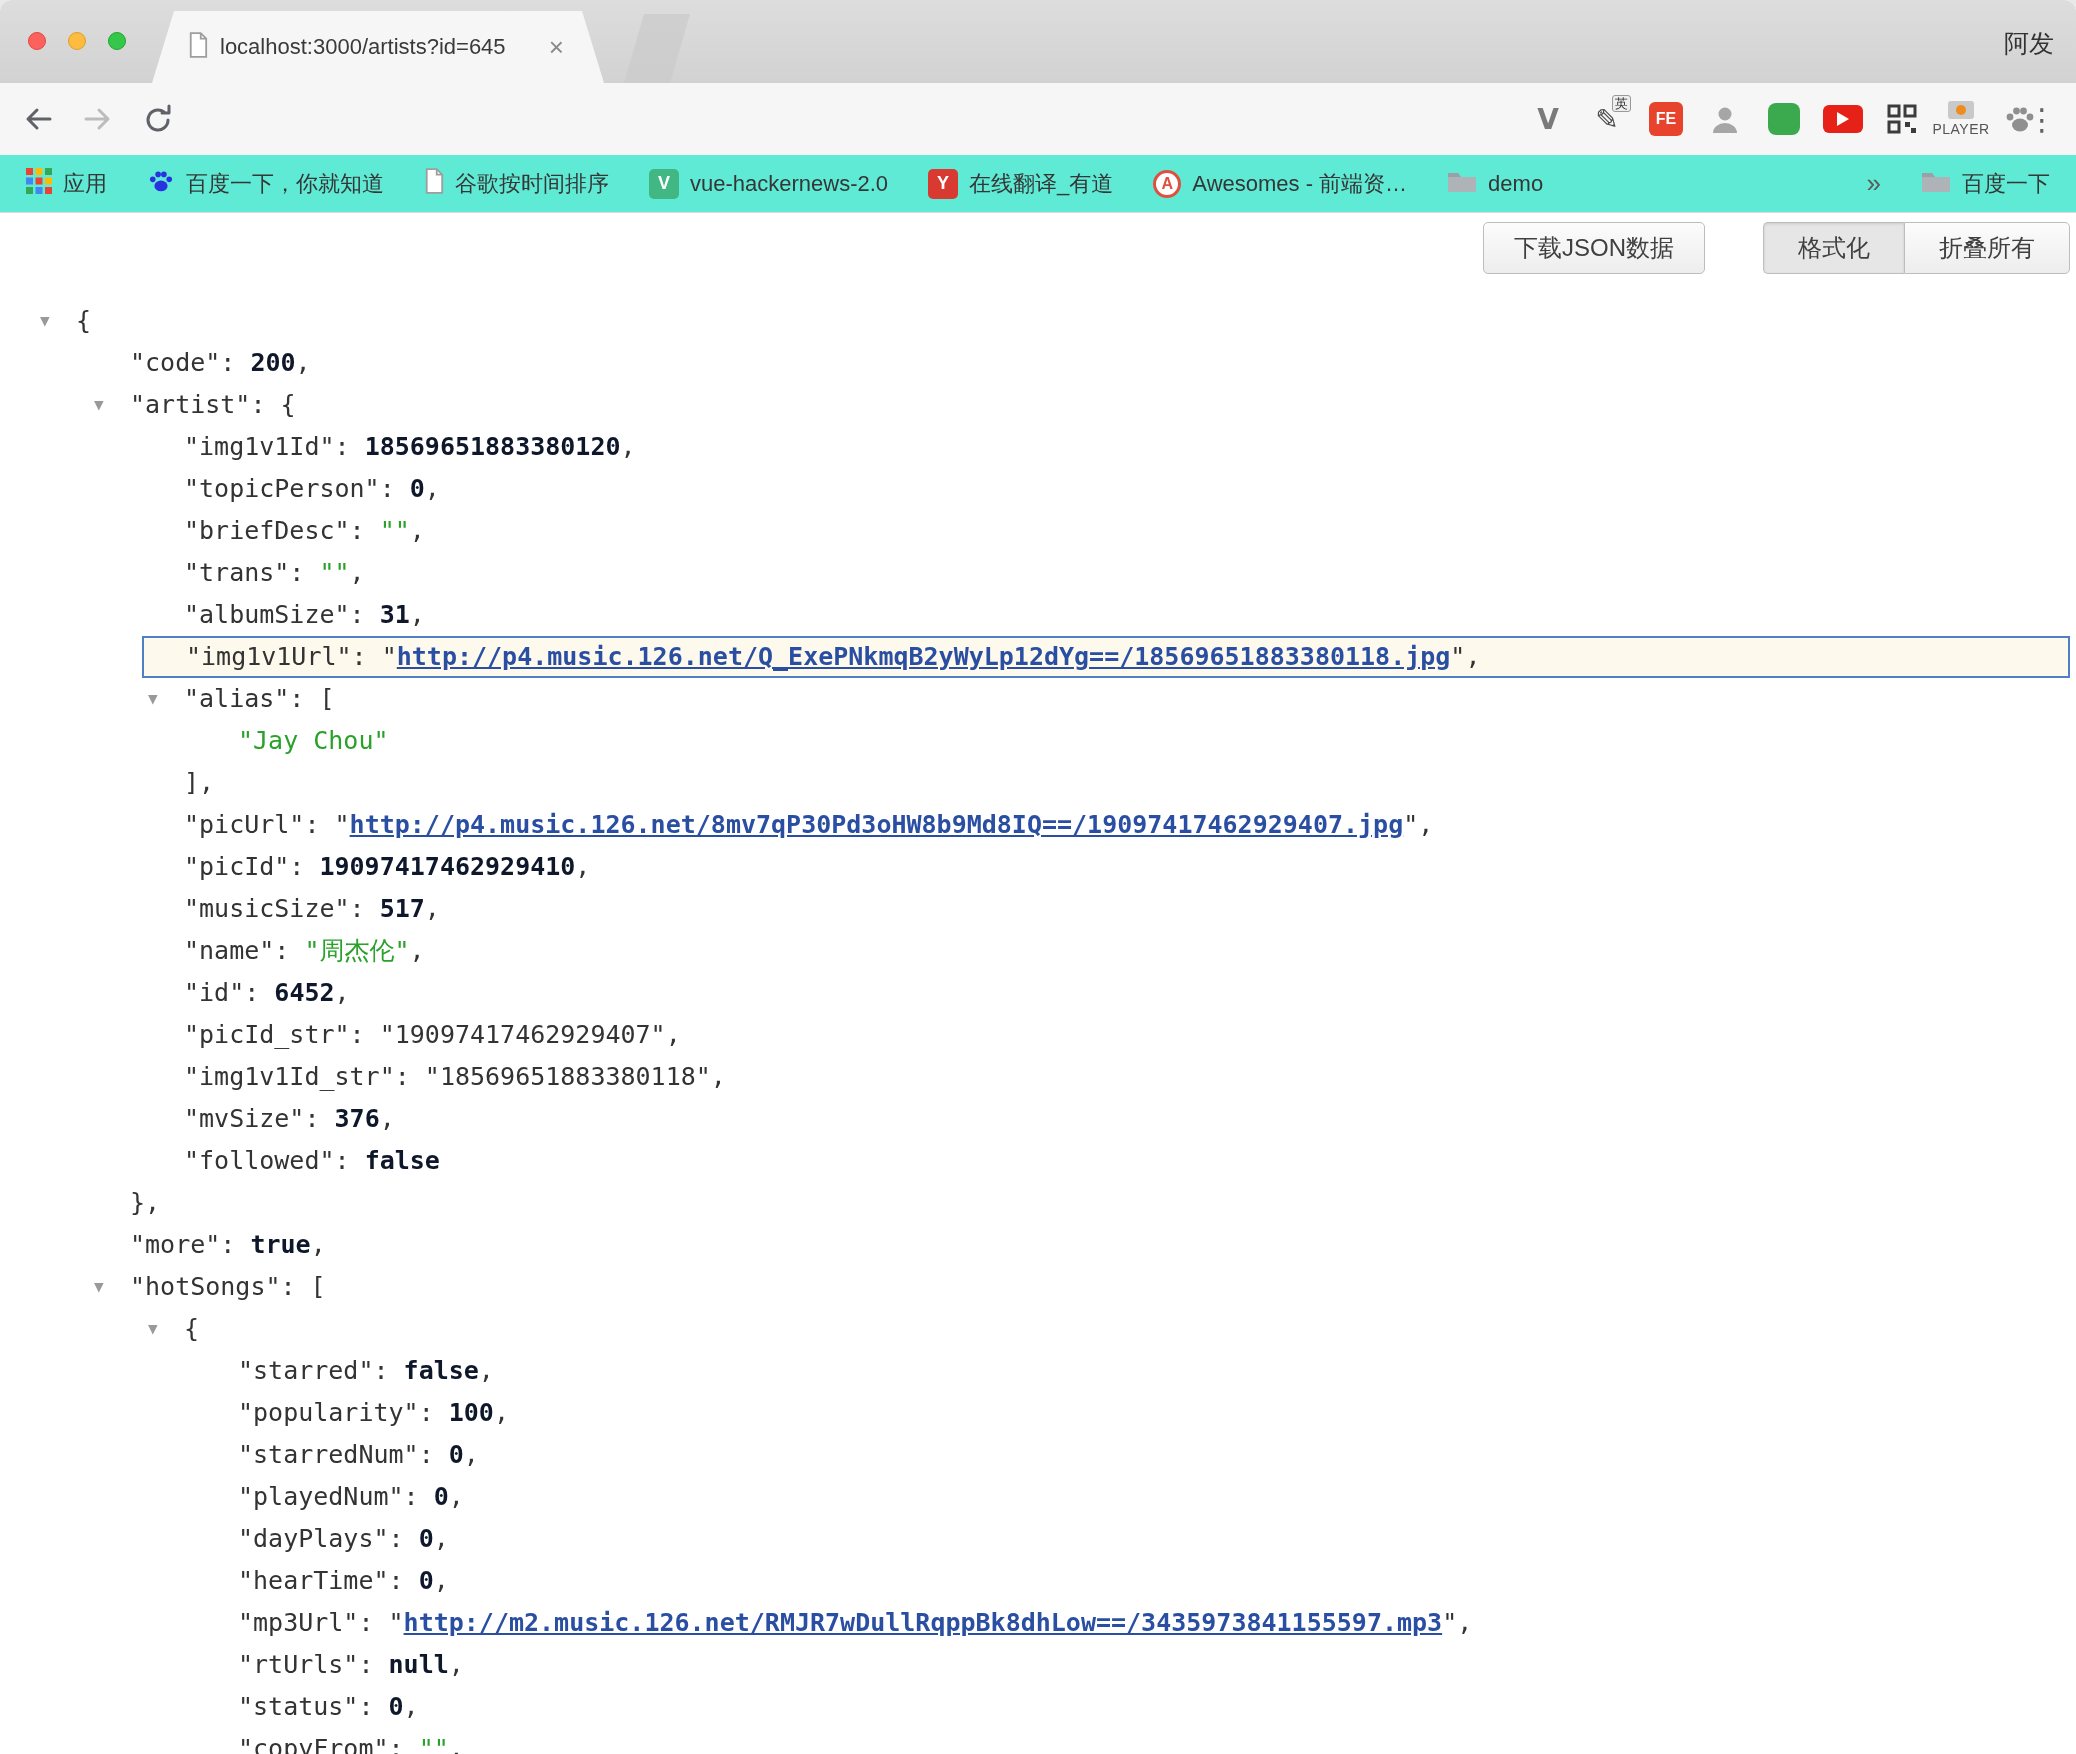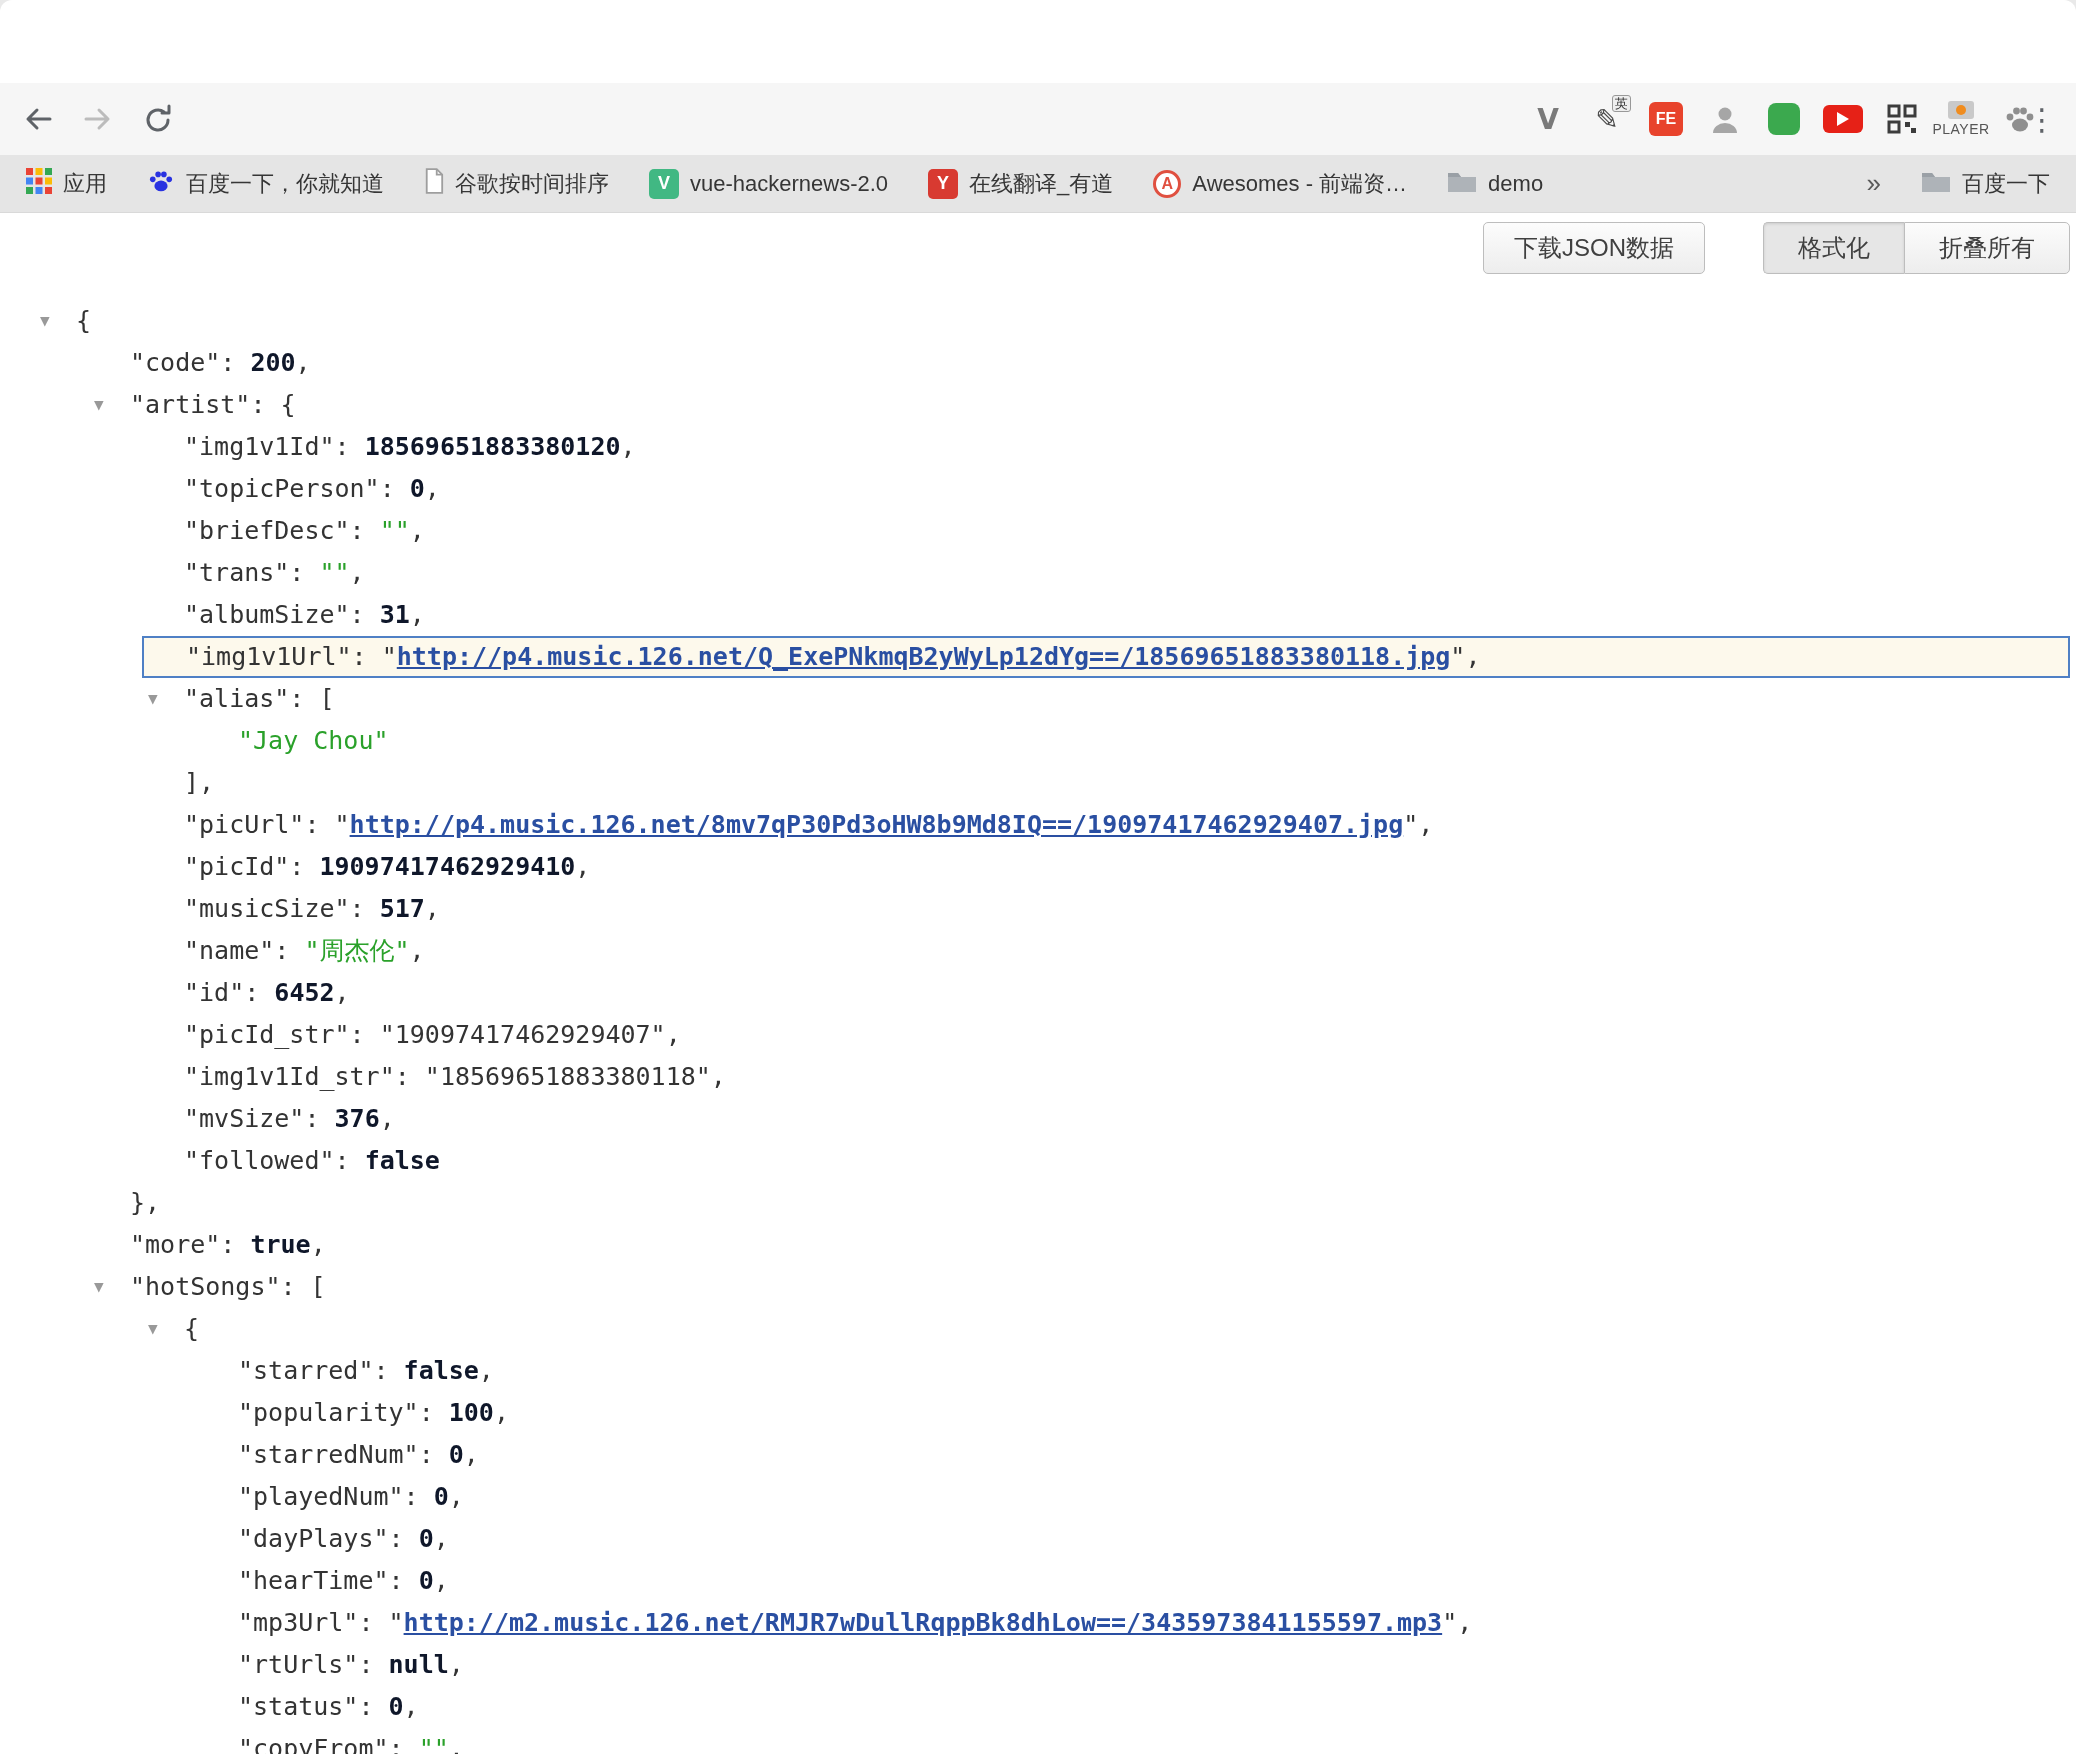--- a/index.html
+++ b/index.html
@@ -38,21 +38,21 @@
   .greenext{width:32px;height:32px;border-radius:8px;background:#3ba94e;}
   .yt{width:40px;height:28px;border-radius:6px;background:#e62117;display:flex;align-items:center;justify-content:center;}
   .yt::after{content:"";display:block;width:0;height:0;border-left:12px solid #fff;border-top:7px solid transparent;border-bottom:7px solid transparent;}
   .player-box{width:26px;height:18px;background:#c9c9c9;border-radius:3px;position:relative;}
   .player-box::after{content:"";position:absolute;left:8px;top:4px;width:10px;height:10px;border-radius:50%;background:#f08c1e;}
   .player-word{font-size:14px;color:#555;margin-top:2px;letter-spacing:.5px;}
   .menudots{position:absolute;right:12px;top:12px;width:44px;height:48px;display:flex;align-items:center;justify-content:center;
             font-size:30px;color:#5f6368;cursor:pointer;}
 
   
-  .bkbar{position:absolute;top:155px;left:0;right:0;height:58px;background:#e5e5e5;border-bottom:1px solid #d9d9d9;
+  .bkbar{position:absolute;top:155px;left:0;right:0;height:58px;background:#5eead4;border-bottom:1px solid #d9d9d9;
          display:flex;align-items:center;gap:40px;padding:0 26px;box-sizing:border-box;font-size:22px;color:#363636;}
   .bk{display:flex;align-items:center;gap:11px;white-space:nowrap;cursor:pointer;}
   .bk-spacer{flex:1;}
   .overflow-chevron{font-size:26px;color:#5a5a5a;cursor:pointer;}
   .sq-icon{width:30px;height:30px;border-radius:5px;color:#fff;font-weight:bold;font-size:18px;
            display:flex;align-items:center;justify-content:center;}
   .vue-icon{background:#41b883;}
   .youdao-icon{background:#d83a31;}
   .awesomes-icon{width:28px;height:28px;border-radius:50%;border:3px solid #e05040;background:#fff;color:#e05040;
                  font-weight:bold;font-size:16px;display:flex;align-items:center;justify-content:center;box-sizing:border-box;}
@@ -78,20 +78,38 @@
   .tk-num{color:#0f172a;font-weight:bold;}
   .tk-str{color:#2aa12a;}
   .tk-strdark{color:#333;}
   .tk-link{color:#2a4fa2;font-weight:bold;text-decoration:underline;cursor:pointer;}
 </style>
 </head>
 <body>
 
 <div class="screen">
 
+  <div class="tabstrip">
+    <span class="light red"></span>
+    <span class="light yellow"></span>
+    <span class="light green"></span>
+
+    <div class="tab">
+      <span>
+        <svg width="20" height="26" viewBox="0 0 22 28">
+            <path d="M3 1 h11 l6 6 v20 h-17 z" fill="#ffffff" stroke="#9e9e9e" stroke-width="2"></path>
+            <path d="M14 1 v6 h6" fill="none" stroke="#9e9e9e" stroke-width="2"></path>
+          </svg>
+      </span>
+      <span class="tab-title">localhost:3000/artists?id=645</span>
+      <span class="tab-close">×</span>
+    </div>
+    <div class="newtab"></div>
+    <span class="profile">阿发</span>
+  </div>
 
   <div class="toolbar">
     <span class="navbtn back">
       <svg width="34" height="34" viewBox="0 0 34 34">
           <path d="M29 17 H7 M16 8 L7 17 l9 9" stroke="#5f6368" stroke-width="3" fill="none" stroke-linecap="round" stroke-linejoin="round"></path>
         </svg>
     </span>
     <span class="navbtn fwd">
       <svg width="34" height="34" viewBox="0 0 34 34">
           <path d="M5 17 H27 M18 8 l9 9 -9 9" stroke="#bcbcbc" stroke-width="3" fill="none" stroke-linecap="round" stroke-linejoin="round"></path>

